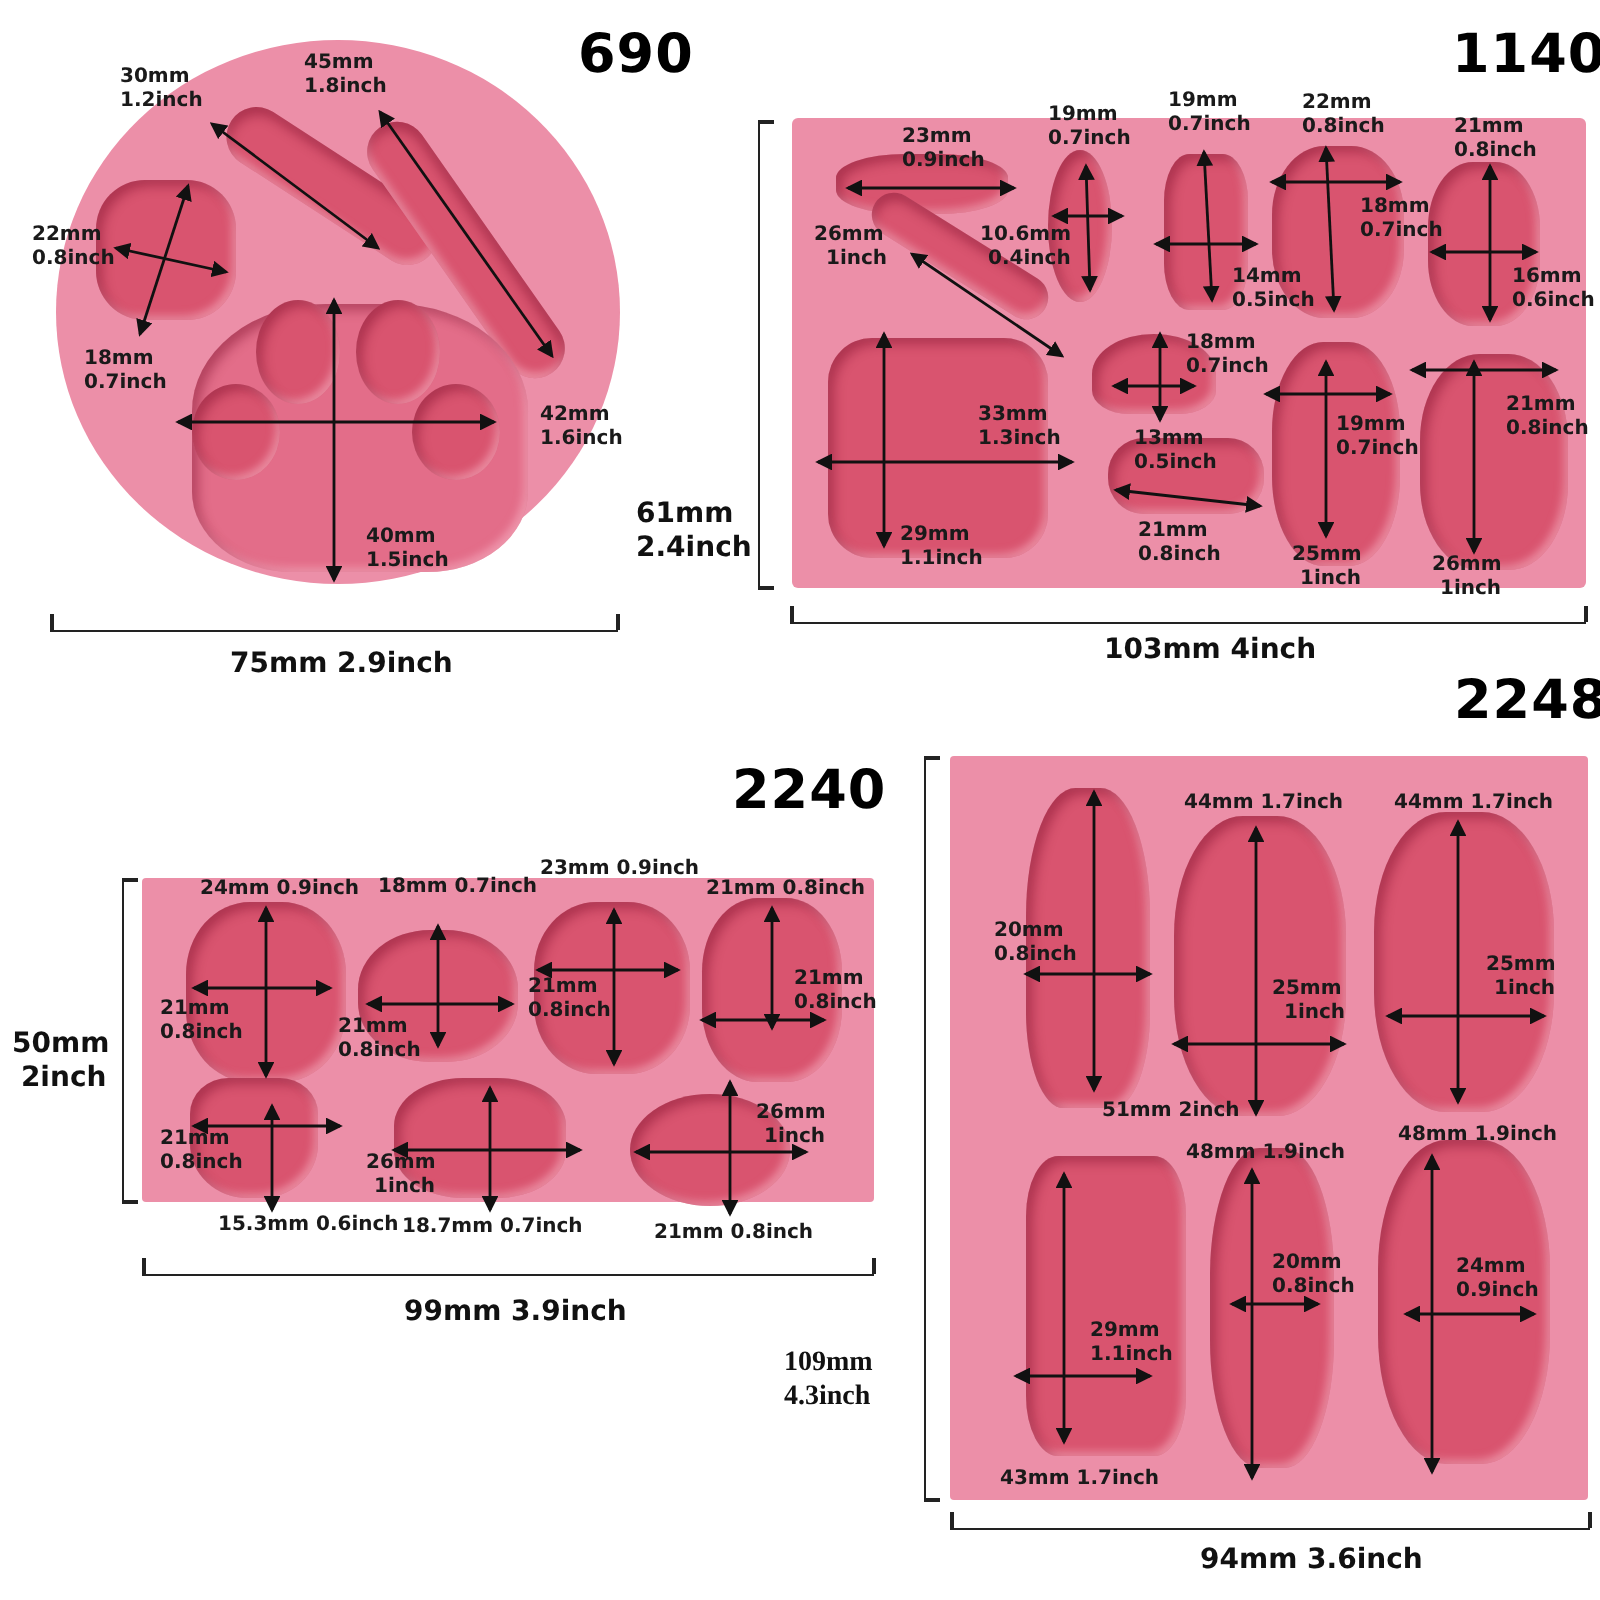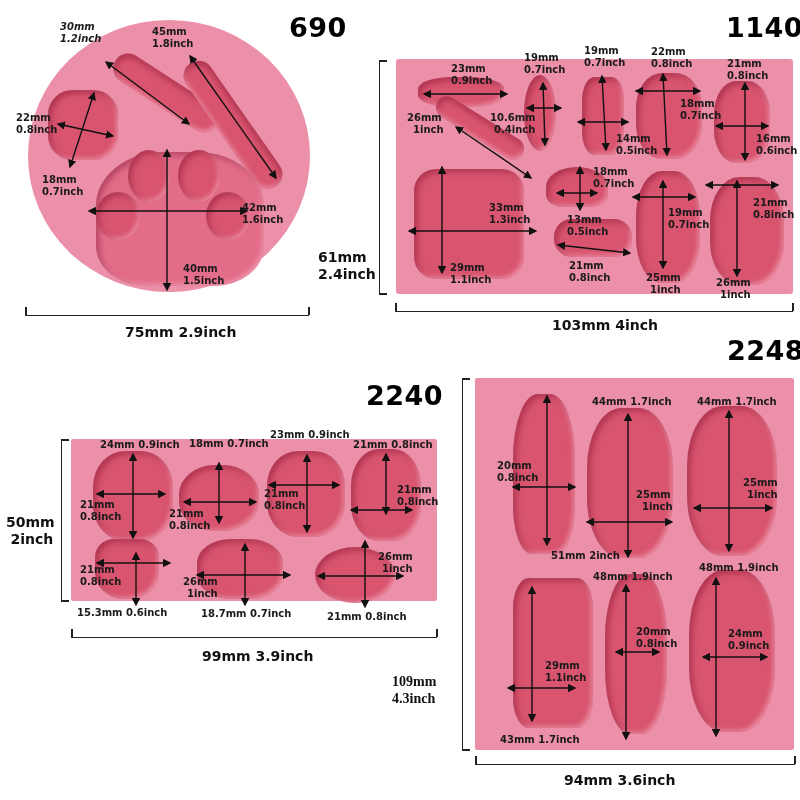--- a/index.html
+++ b/index.html
@@ -26,31 +26,31 @@
 
     <div class="cav" style="left:78px;top:58px;width:120px;height:30px;transform:rotate(33deg);border-radius:16px;"></div>
     <div class="cav" style="left:130px;top:90px;width:150px;height:30px;transform:rotate(55deg);border-radius:16px;"></div>
 
     <div class="cav" style="left:68px;top:132px;width:168px;height:134px;border-radius:40% 40% 30% 30%;background:#e36d89;"></div>
     <div class="cav" style="left:100px;top:130px;width:42px;height:52px;border-radius:50%;"></div>
     <div class="cav" style="left:150px;top:130px;width:42px;height:52px;border-radius:50%;"></div>
     <div class="cav" style="left:68px;top:172px;width:44px;height:48px;border-radius:50%;"></div>
     <div class="cav" style="left:178px;top:172px;width:44px;height:48px;border-radius:50%;"></div>
   </div>
-  <div class="lbl" style="left:60px;top:21px;font-style:italic;"><span>30mm</span><br><span>1.2inch</span></div>
+  <div class="lbl" style="left:60px;top:33px;"><span>30mm</span><br><span>1.2inch</span></div>
   <div class="lbl" style="left:152px;top:26px;"><span>45mm</span><br><span>1.8inch</span></div>
   <div class="lbl" style="left:16px;top:112px;"><span>22mm</span><br><span>0.8inch</span></div>
   <div class="lbl" style="left:42px;top:174px;"><span>18mm</span><br><span>0.7inch</span></div>
-  <div class="lbl" style="left:242px;top:202px;"><span>42mm</span><br><span>1.6inch</span></div>
+  <div class="lbl" style="left:270px;top:202px;"><span>42mm</span><br><span>1.6inch</span></div>
   <div class="lbl" style="left:183px;top:263px;"><span>40mm</span><br><span>1.5inch</span></div>
 
   <div class="hbar" style="left:25px;top:315px;width:284px;"></div>
   <div class="tick-h" style="left:25px;top:307px;"></div>
   <div class="tick-h" style="left:308px;top:307px;"></div>
-  <div class="dim" style="left:125px;top:324px;text-align:center;">75mm 2.9inch</div>
+  <div class="dim" style="left:115px;top:324px;text-align:center;">75mm 2.9inch</div>
 </div>
 
 <div>
   <div class="code" style="left:726px;top:12px;">1140</div>
   <div class="mold" style="left:396px;top:59px;width:397px;height:235px;border-radius:3px;">
     <div class="cav" style="left:22px;top:18px;width:86px;height:30px;"></div>
     <div class="cav" style="left:34px;top:58px;width:100px;height:22px;transform:rotate(32deg);border-radius:12px;"></div>
     <div class="cav" style="left:128px;top:16px;width:32px;height:76px;border-radius:50%;"></div>
     <div class="cav" style="left:186px;top:18px;width:42px;height:78px;border-radius:30%;"></div>
     <div class="cav" style="left:240px;top:14px;width:66px;height:86px;"></div>
@@ -107,21 +107,21 @@
   <div class="lbl" style="left:189px;top:438px;">18mm 0.7inch</div>
   <div class="lbl" style="left:270px;top:429px;">23mm 0.9inch</div>
   <div class="lbl" style="left:353px;top:439px;">21mm 0.8inch</div>
   <div class="lbl" style="left:80px;top:499px;"><span>21mm</span><br><span>0.8inch</span></div>
   <div class="lbl" style="left:169px;top:508px;"><span>21mm</span><br><span>0.8inch</span></div>
   <div class="lbl" style="left:264px;top:488px;"><span>21mm</span><br><span>0.8inch</span></div>
   <div class="lbl" style="left:397px;top:484px;"><span>21mm</span><br><span>0.8inch</span></div>
   <div class="lbl" style="left:80px;top:564px;"><span>21mm</span><br><span>0.8inch</span></div>
   <div class="lbl" style="left:183px;top:576px;"><span>26mm</span><br><span style="padding-left:4px">1inch</span></div>
   <div class="lbl" style="left:378px;top:551px;"><span>26mm</span><br><span style="padding-left:4px">1inch</span></div>
-  <div class="lbl" style="left:77px;top:607px;">15.3mm 0.6inch</div>
+  <div class="lbl" style="left:109px;top:607px;">15.3mm 0.6inch</div>
   <div class="lbl" style="left:201px;top:608px;">18.7mm 0.7inch</div>
   <div class="lbl" style="left:327px;top:611px;">21mm 0.8inch</div>
 
   <div class="vbar" style="left:61px;top:439px;height:162px;"></div>
   <div class="tick-v" style="left:61px;top:439px;"></div>
   <div class="tick-v" style="left:61px;top:600px;"></div>
   <div class="dim" style="left:6px;top:514px;text-align:center;"><span>50mm</span><br><span style="padding-left:3px">2inch</span></div>
 
   <div class="hbar" style="left:71px;top:637px;width:366px;"></div>
   <div class="tick-h" style="left:71px;top:629px;"></div>
@@ -153,21 +153,21 @@
   <div class="lbl" style="left:500px;top:734px;">43mm 1.7inch</div>
 
   <div class="vbar" style="left:462px;top:378px;height:372px;"></div>
   <div class="tick-v" style="left:462px;top:378px;"></div>
   <div class="tick-v" style="left:462px;top:749px;"></div>
   <div class="dim" style="left:392px;top:673px;font-family:Liberation Serif, serif;"><span>109mm</span><br><span>4.3inch</span></div>
 
   <div class="hbar" style="left:475px;top:764px;width:320px;"></div>
   <div class="tick-h" style="left:475px;top:756px;"></div>
   <div class="tick-h" style="left:794px;top:756px;"></div>
-  <div class="dim" style="left:564px;top:772px;text-align:center;">94mm 3.6inch</div>
+  <div class="dim" style="left:600px;top:772px;text-align:center;">94mm 3.6inch</div>
 </div>
 
 <svg class="arrows" width="800" height="800">
   <defs>
     <marker id="ah" markerWidth="6" markerHeight="6" refX="5" refY="3" orient="auto-start-reverse">
       <path d="M0,0 L6,3 L0,6 z" fill="#111"></path>
     </marker>
   </defs>
   <g stroke="#111" stroke-width="1.4" fill="none" marker-start="url(#ah)" marker-end="url(#ah)">
 

